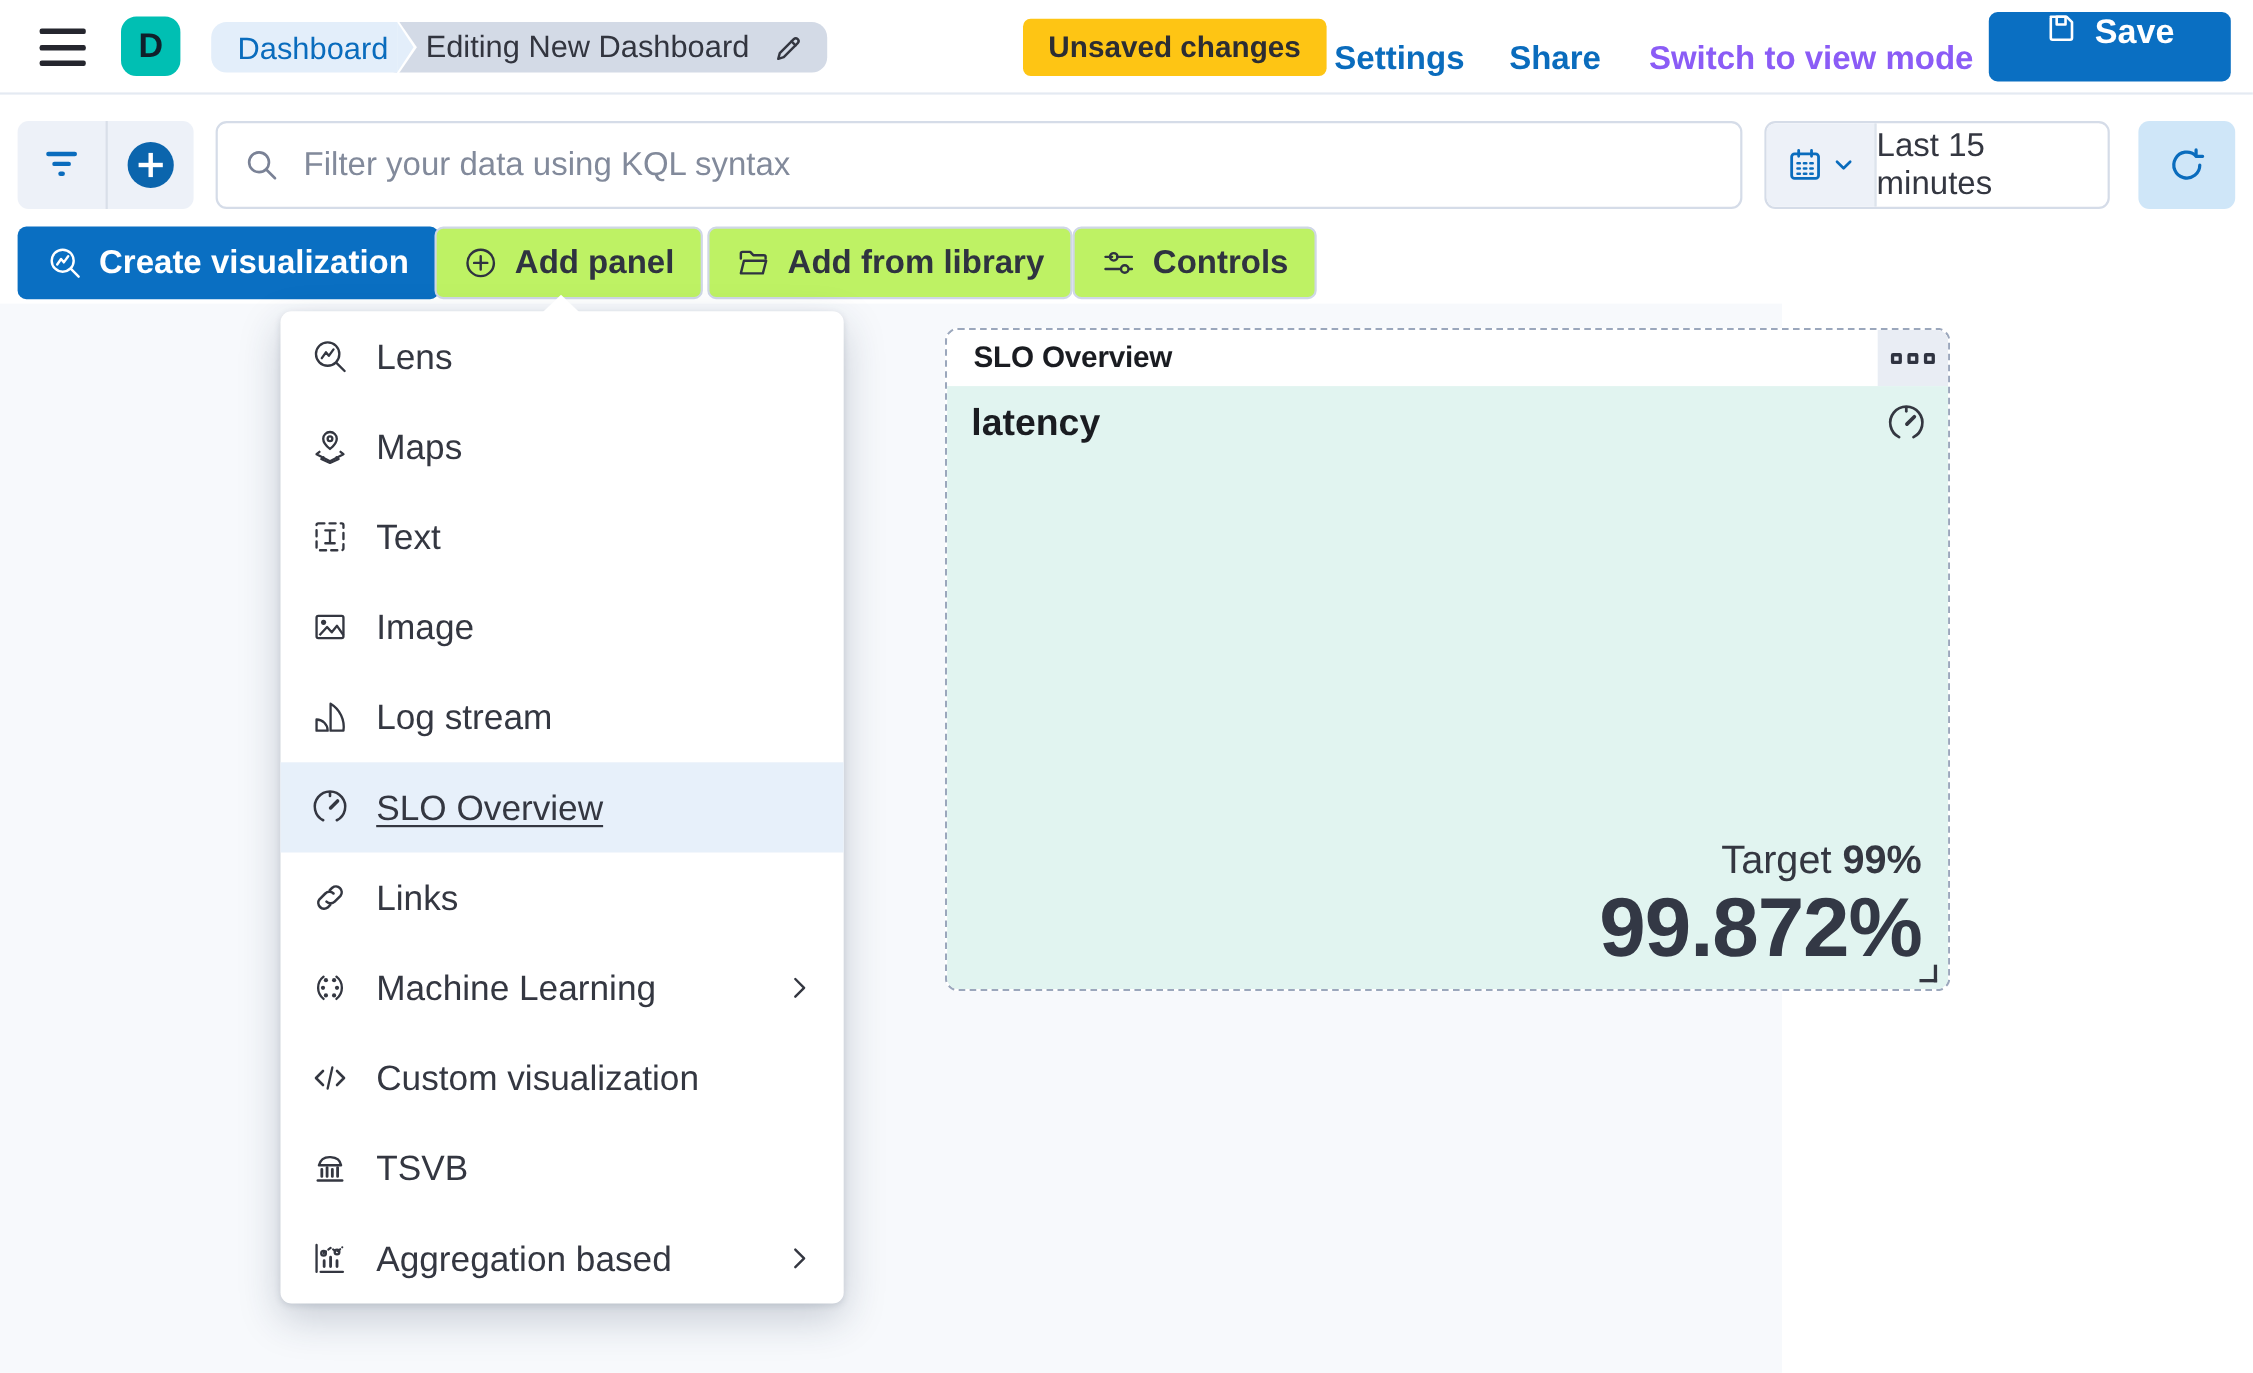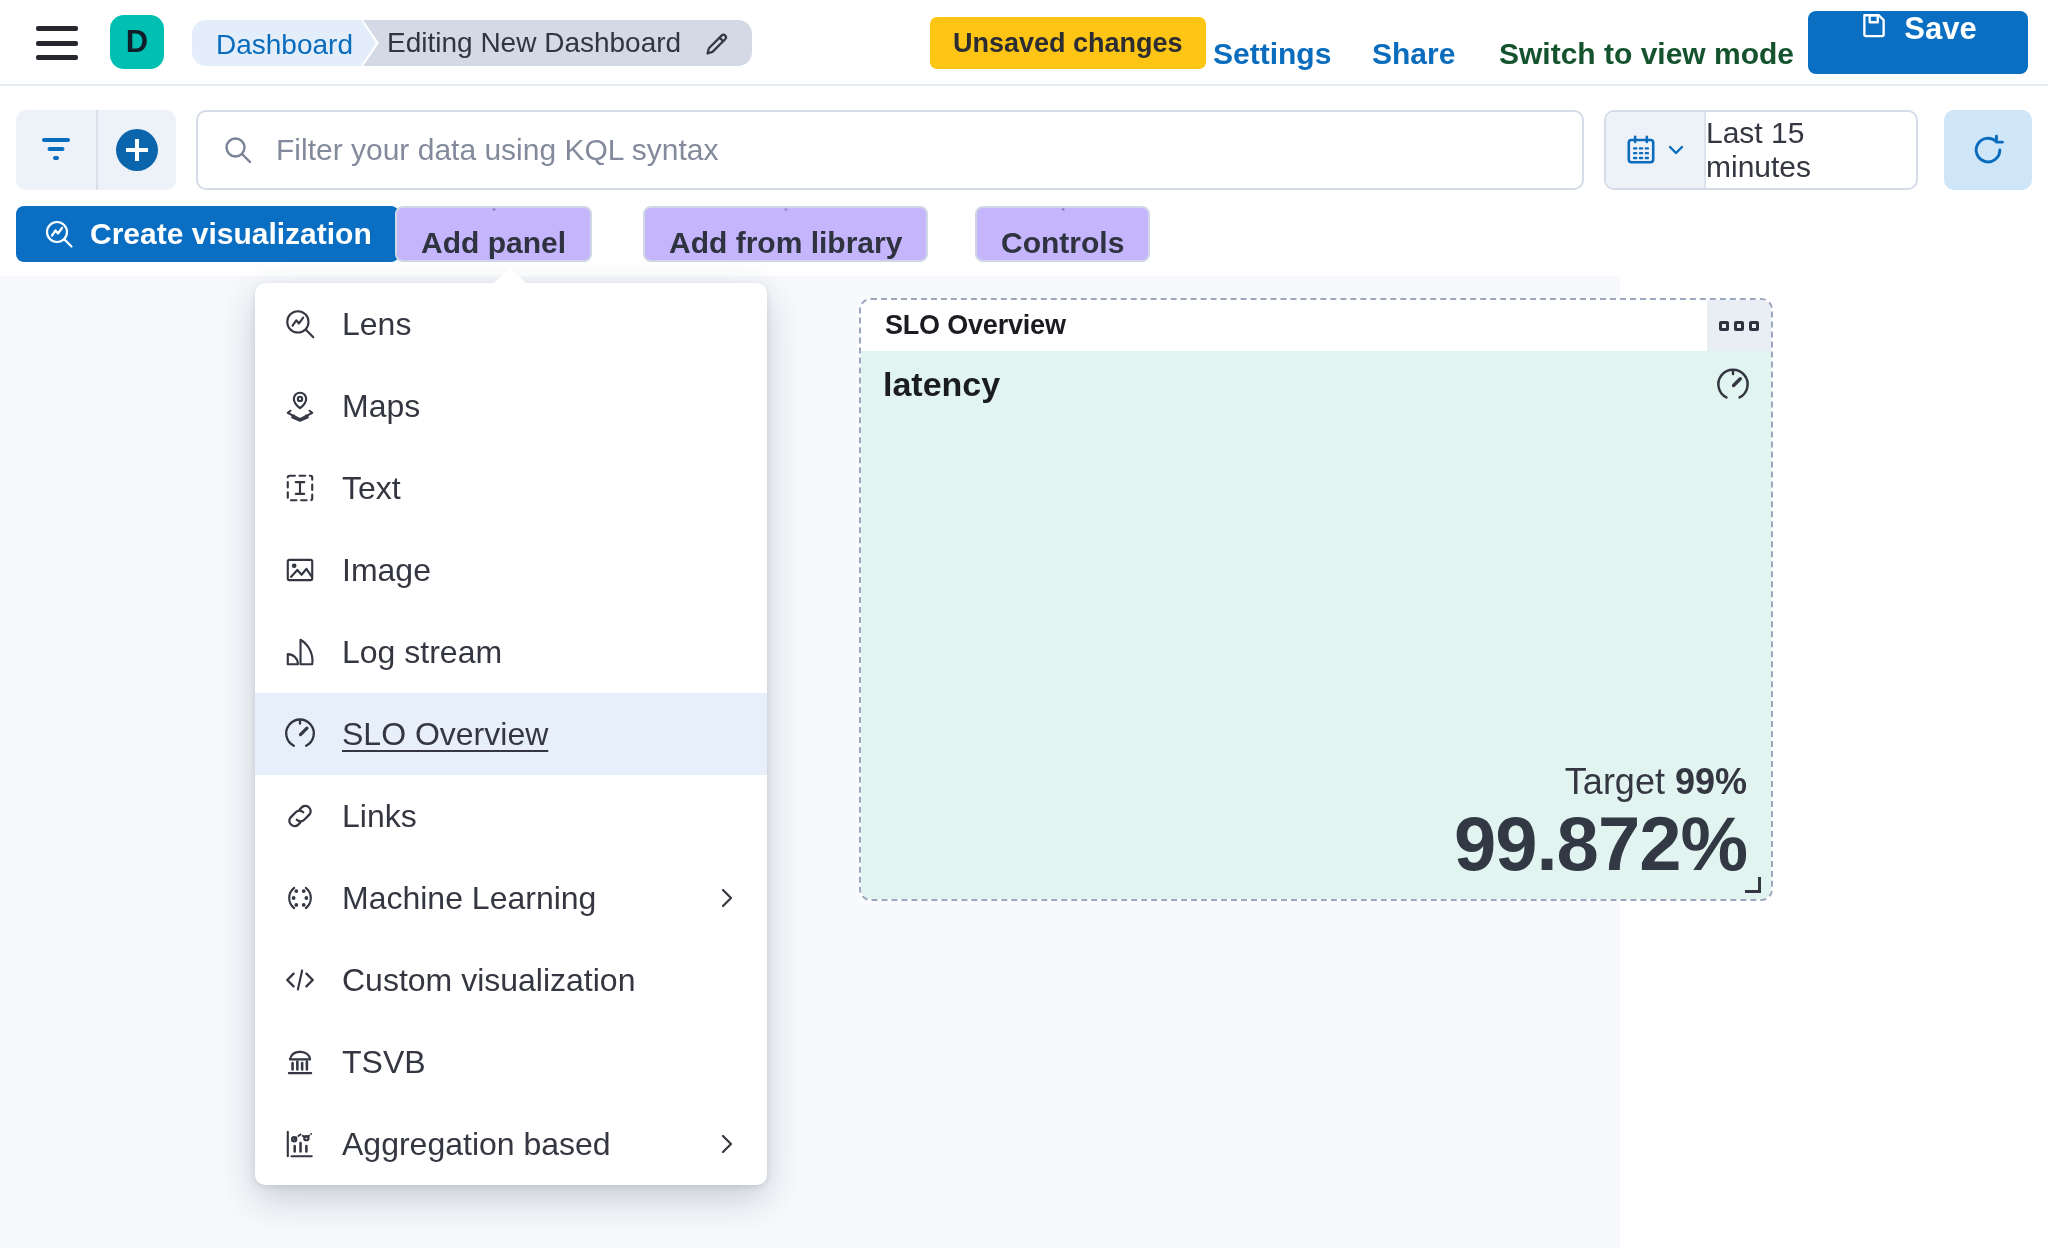--- a/index.html
+++ b/index.html
@@ -13,21 +13,21 @@
   #crumbs { position:absolute; left:192px; top:20px; height:46px; display:flex; align-items:stretch; }
   .crumb { display:flex; align-items:center; font-size:28px; }
   .crumb-blue { position:relative; z-index:2; background:#E3EEFA; color:#0A6CBD; font-weight:400; border-radius:14px 0 0 14px; padding:4px 8px 0 24px; }
   .crumb-blue::before { content:""; position:absolute; left:100%; top:-3px; width:0; height:0; border-top:26px solid transparent; border-bottom:26px solid transparent; border-left:18px solid #fff; z-index:3; }
   .crumb-blue::after  { content:""; position:absolute; left:100%; top:0;   width:0; height:0; border-top:23px solid transparent; border-bottom:23px solid transparent; border-left:15px solid #E3EEFA; z-index:4; }
   .crumb-gray { position:relative; z-index:1; background:#D3DAE6; color:#32353F; font-weight:500; border-radius:14px; margin-left:-14px; padding:0 22px 0 40px; gap:12px; }
   .crumb-gray svg { margin-left:10px; }
   #unsaved-badge { position:absolute; left:930px; top:17px; height:52px; line-height:52px; padding:0 23px; background:#FEC514; border-radius:7px; font-size:27px; font-weight:600; color:#2C2D33; }
   .hdr-link { position:absolute; top:0; height:108px; display:flex; align-items:center; font-size:30px; font-weight:600; color:#0A6CBD; cursor:pointer; }
   #link-settings { left:1213px; } #link-share { left:1372px; }
-  #link-switch { left:1499px; color:#14532d; }
+  #link-switch { left:1499px; color:#8b5cf6; }
   #save-btn { position:absolute; left:1808px; top:11px; width:220px; height:63px; background:#0A6FC2; border-radius:8px; display:flex; align-items:flex-start; justify-content:center; gap:15px; color:#fff; font-size:31px; font-weight:600; cursor:pointer; }
 
   
   #querybar { position:absolute; left:0; top:88px; width:2048px; height:108px; background:#fff; }
   #filter-group { position:absolute; left:16px; top:22px; width:160px; height:80px; background:#EDF1F8; border-radius:10px; display:flex; }
   #filter-group .half { width:80px; height:80px; display:flex; align-items:center; justify-content:center; cursor:pointer; }
   #filter-group .half + .half { border-left:2px solid #D9DFE9; }
   #filter-lines { width:28px; height:24px; position:relative; }
   #filter-lines i { position:absolute; left:50%; transform:translateX(-50%); height:4px; border-radius:2px; background:#0A6CBD; }
   #filter-lines i:nth-child(1){ top:0; width:28px; } #filter-lines i:nth-child(2){ top:9px; width:17px; } #filter-lines i:nth-child(3){ top:18px; width:6px; }
@@ -38,23 +38,23 @@
   #search-box { position:absolute; left:196px; top:22px; width:1388px; height:80px; background:#fff; border:2px solid #D5DCE8; border-radius:10px; display:flex; align-items:center; padding:0 24px; gap:22px; }
   #search-box input { border:none; outline:none; flex:1; font-size:30px; color:#343741; font-family:inherit; background:transparent; }
   #search-box input::placeholder { color:#828A9B; opacity:1; }
   #timepicker { position:absolute; left:1604px; top:22px; width:314px; height:80px; border:2px solid #D5DCE8; border-radius:10px; background:#fff; display:flex; overflow:hidden; }
   #timepicker .cal-seg { width:100px; background:#EDF1F8; border-right:2px solid #DDE3EC; display:flex; align-items:center; justify-content:center; gap:8px; cursor:pointer; }
   #timepicker .range-seg { flex:1; display:flex; align-items:center; justify-content:center; font-size:30px; color:#343741; cursor:pointer; }
   #refresh-btn { position:absolute; left:1944px; top:22px; width:88px; height:80px; border-radius:10px; background:#CFE6F8; display:flex; align-items:center; justify-content:center; cursor:pointer; }
 
   
   #editbar { position:absolute; left:0; top:196px; width:2048px; height:80px; background:#fff; }
-  .tb-btn { position:absolute; top:10px; height:56px; border-radius:8px; display:flex; align-items:center; gap:15px; font-size:30px; font-weight:600; padding:0 24px; cursor:pointer; }
+  .tb-btn { position:absolute; top:10px; height:66px; border-radius:8px; display:flex; align-items:center; gap:15px; font-size:30px; font-weight:600; padding:0 24px; cursor:pointer; }
   #btn-createviz { left:16px; background:#0A6FC2; color:#fff; padding:0 27px; }
-  .tb-sec { background:#c4b5fd; border:2px solid #CMD; border:2px solid #CFD7E6; color:#2F3340;flex-direction:column; }
+  .tb-sec { background:#bef264; border:2px solid #CMD; border:2px solid #CFD7E6; color:#2F3340; }
   #btn-addpanel { left:395px; } #btn-addlib { left:643px; } #btn-controls { left:975px; }
 
   
   #canvas { position:absolute; left:0; top:276px; width:1620px; height:972px; background:#F7F9FC;padding-left:26px; }
 
   
   #addpanel-menu { position:absolute; left:255px; top:7px; width:512px; background:#fff; border-radius:10px; box-shadow:0 14px 38px rgba(33,48,77,.22), 0 2px 6px rgba(33,48,77,.12); z-index:30; }
   #menu-arrow { position:absolute; left:238px; top:-15px; width:0; height:0; border-left:17px solid transparent; border-right:17px solid transparent; border-bottom:16px solid #fff; }
   .menu-item { height:82px; display:flex; align-items:center; padding:0 28px; gap:25px; font-size:32px; color:#343741; cursor:pointer; }
   .menu-item.hl { background:#E7F0FA; }

